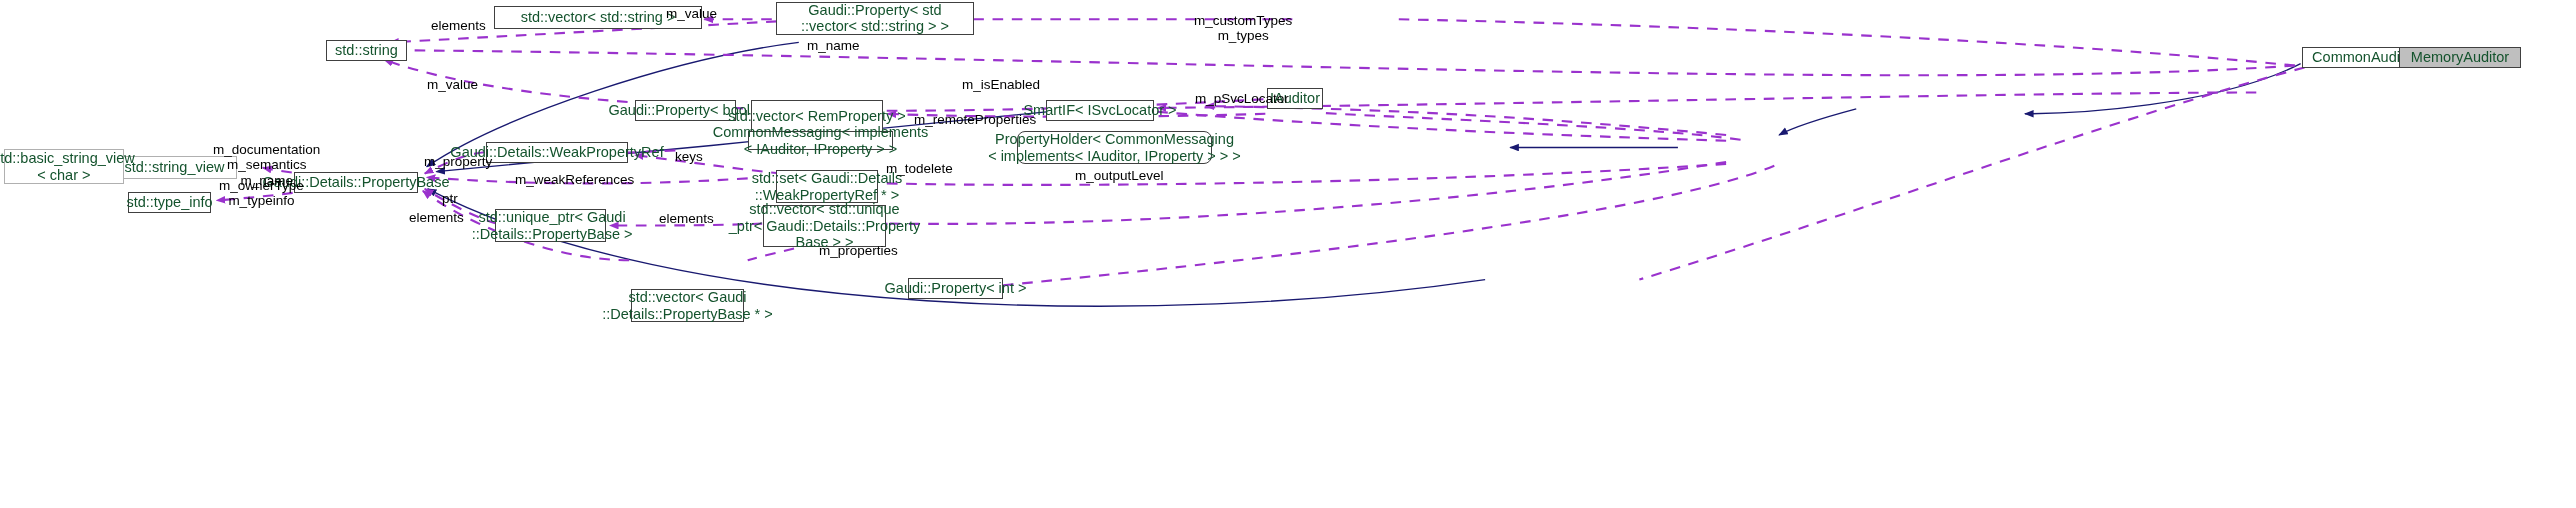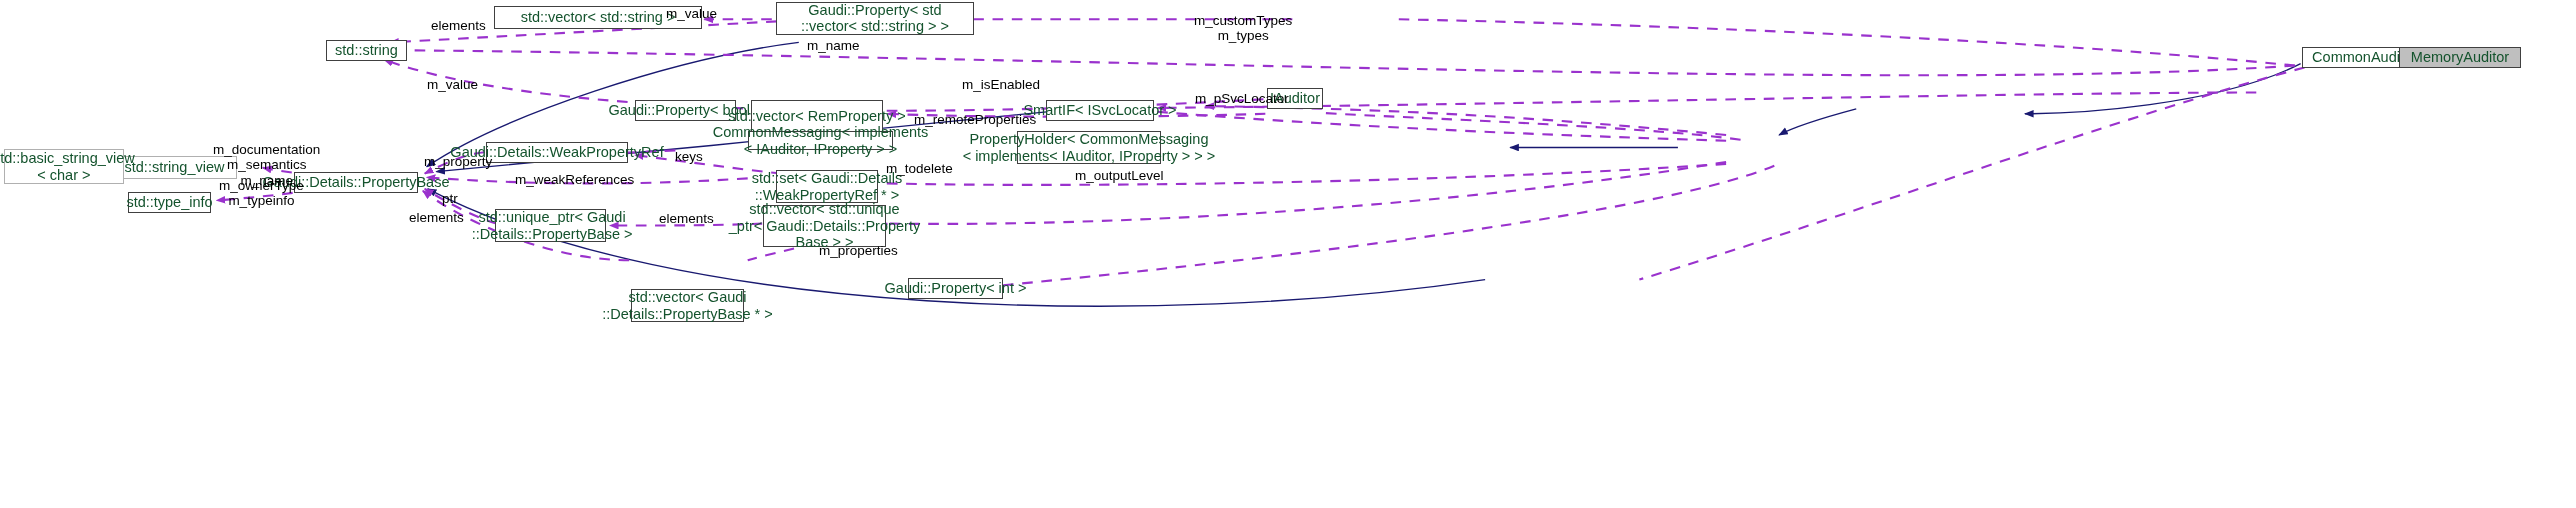--- a/index.html
+++ b/index.html
@@ -136,21 +136,21 @@
   <div class="node light-border" style="left:112px;top:156px;width:125px;height:23px;">std::string_view</div>
 
   <div class="node light-border" style="left:3.9px;top:149px;width:120px;height:35px;">std::basic_string_view
 &lt; char &gt;</div>
 
   <div class="node thick" style="left:486px;top:142px;width:142px;height:21px;">Gaudi::Details::WeakPropertyRef</div>
 
   <div class="node thick" style="left:748px;top:131px;width:145px;height:19px;">CommonMessaging&lt; implements
 &lt; IAuditor, IProperty &gt; &gt;</div>
 
-  <div class="node thick" style="left:1017px;top:131px;width:144px;height:33px;">PropertyHolder&lt; CommonMessaging
+  <div class="node thick" style="left:1017px;top:131px;width:195px;height:33px;border-radius:8px;">PropertyHolder&lt; CommonMessaging
 &lt; implements&lt; IAuditor, IProperty &gt; &gt; &gt;</div>
 
   <div class="node thick" style="left:294px;top:172px;width:124px;height:21px;">Gaudi::Details::PropertyBase</div>
 
   <div class="node thick" style="left:776px;top:170px;width:102px;height:33px;">std::set&lt; Gaudi::Details
 ::WeakPropertyRef * &gt;</div>
 
   <div class="node thick" style="left:128px;top:192px;width:83px;height:21px;">std::type_info</div>
 
   <div class="node thick" style="left:495px;top:209px;width:111px;height:33px;padding-left:8px;">std::unique_ptr&lt; Gaudi

